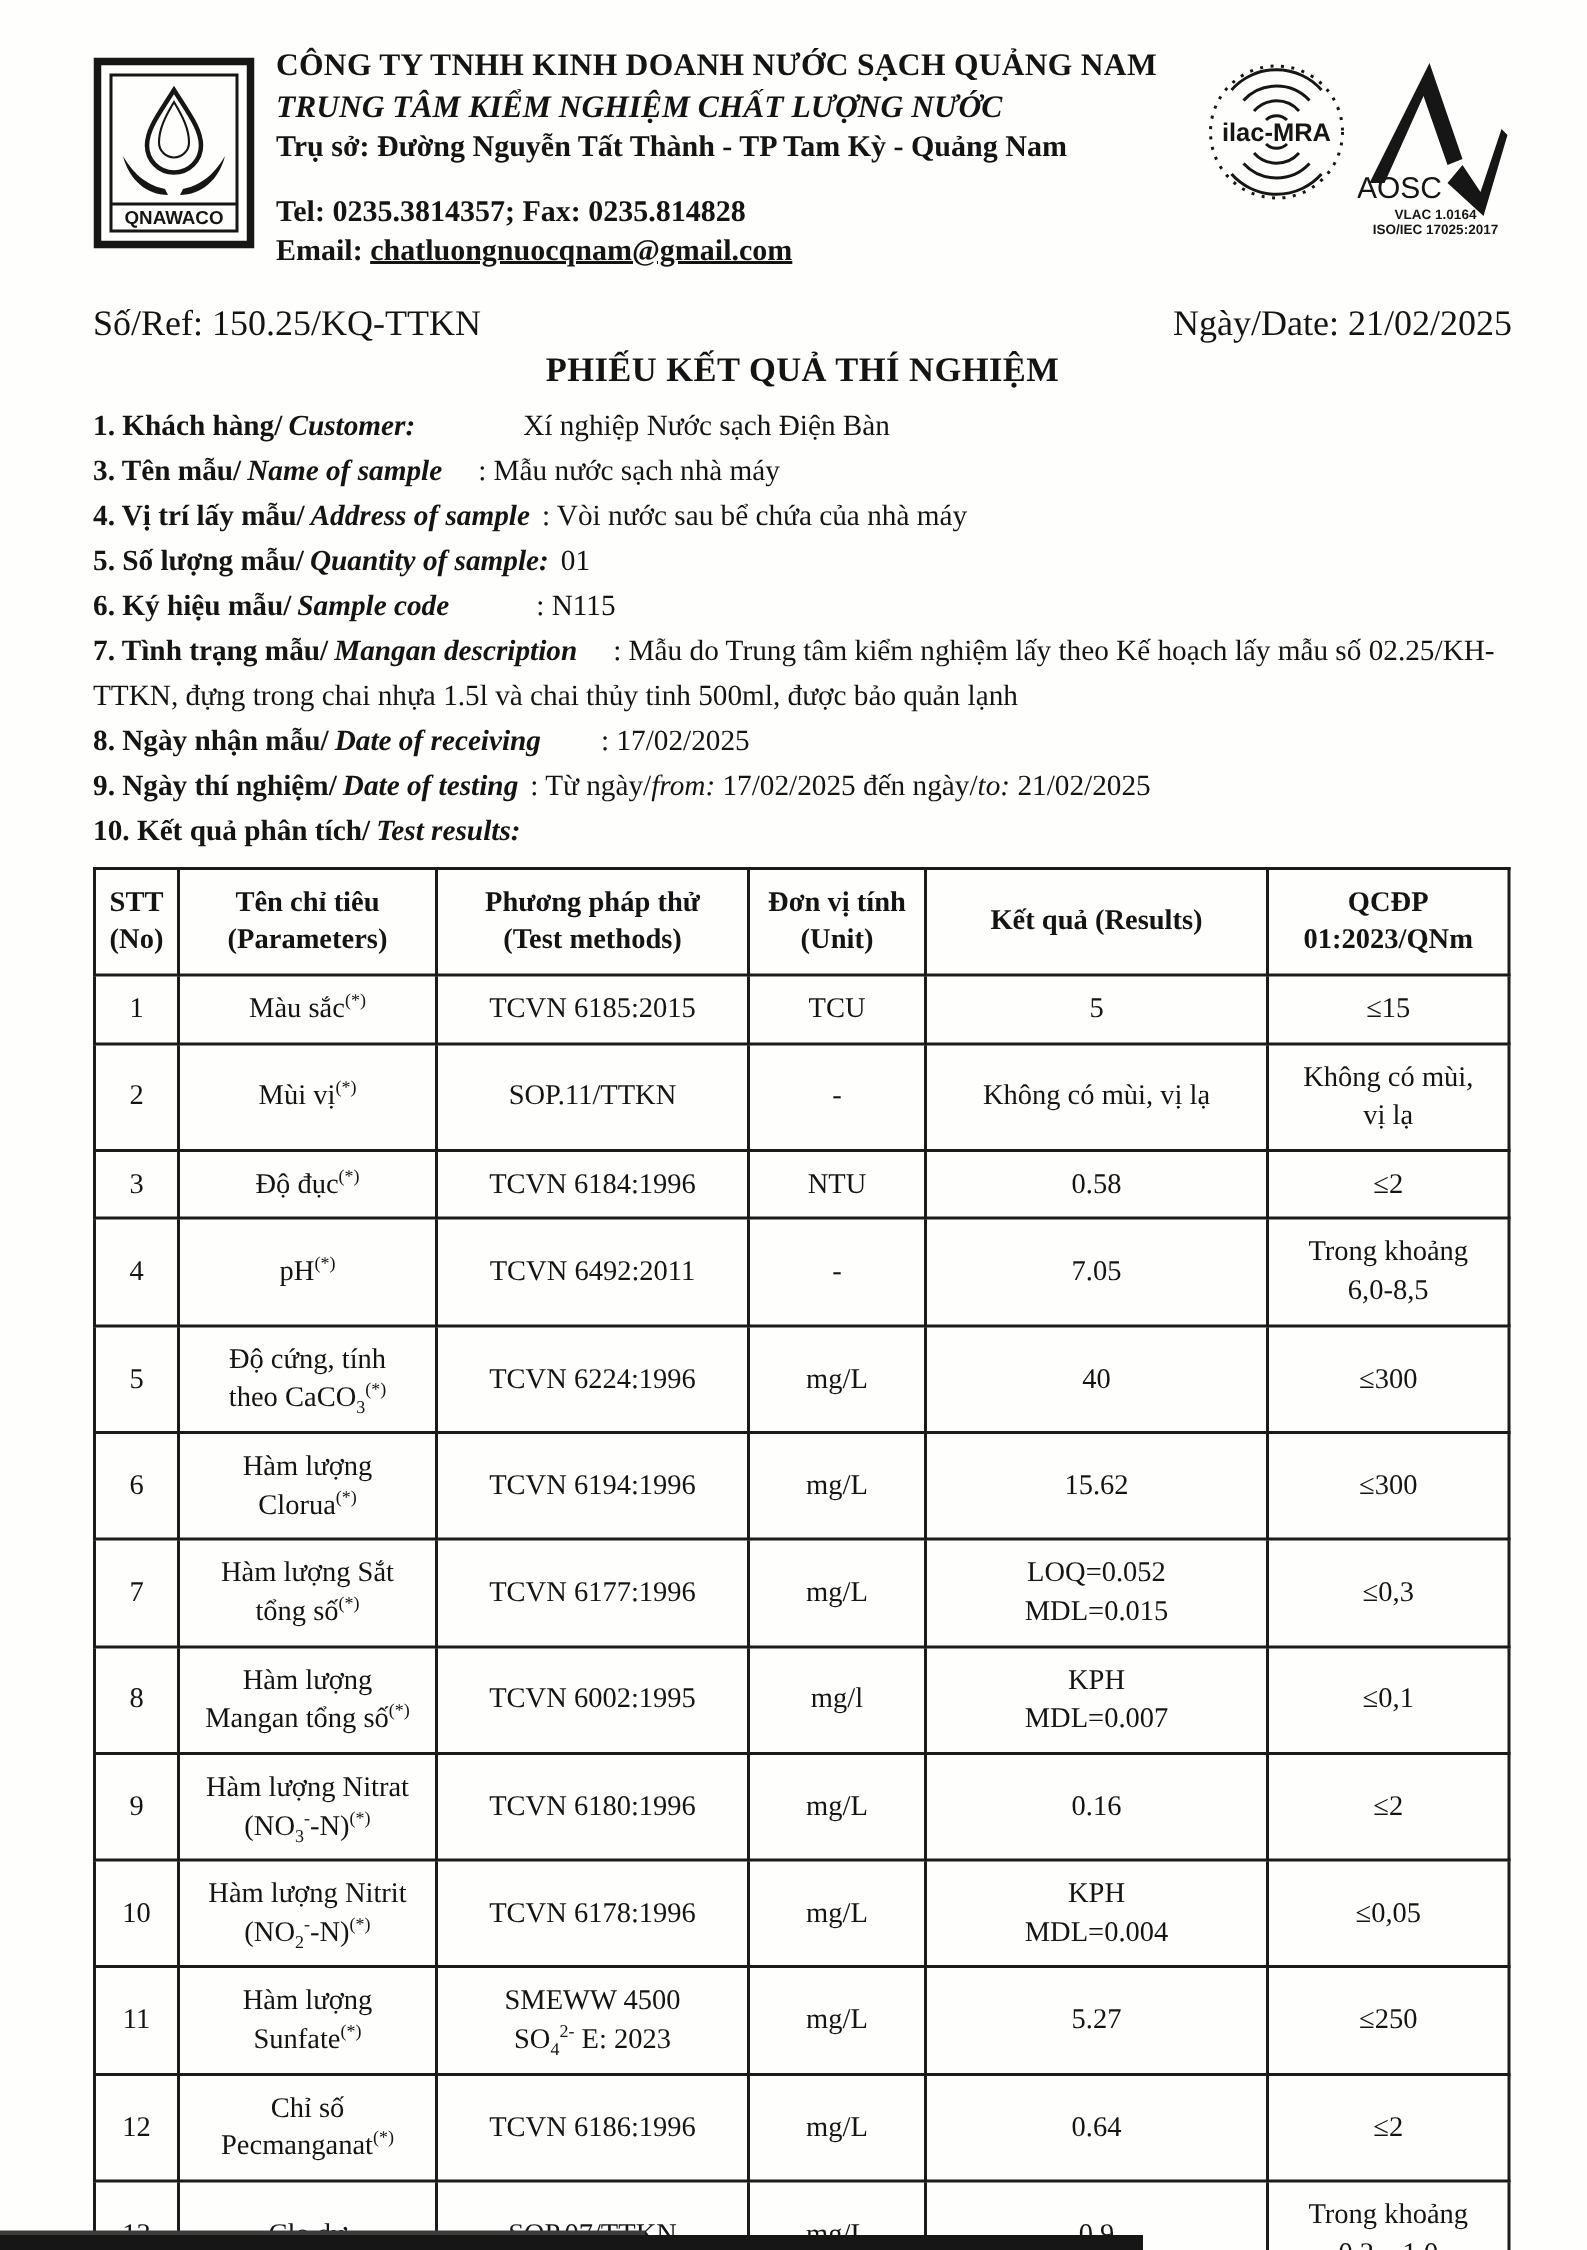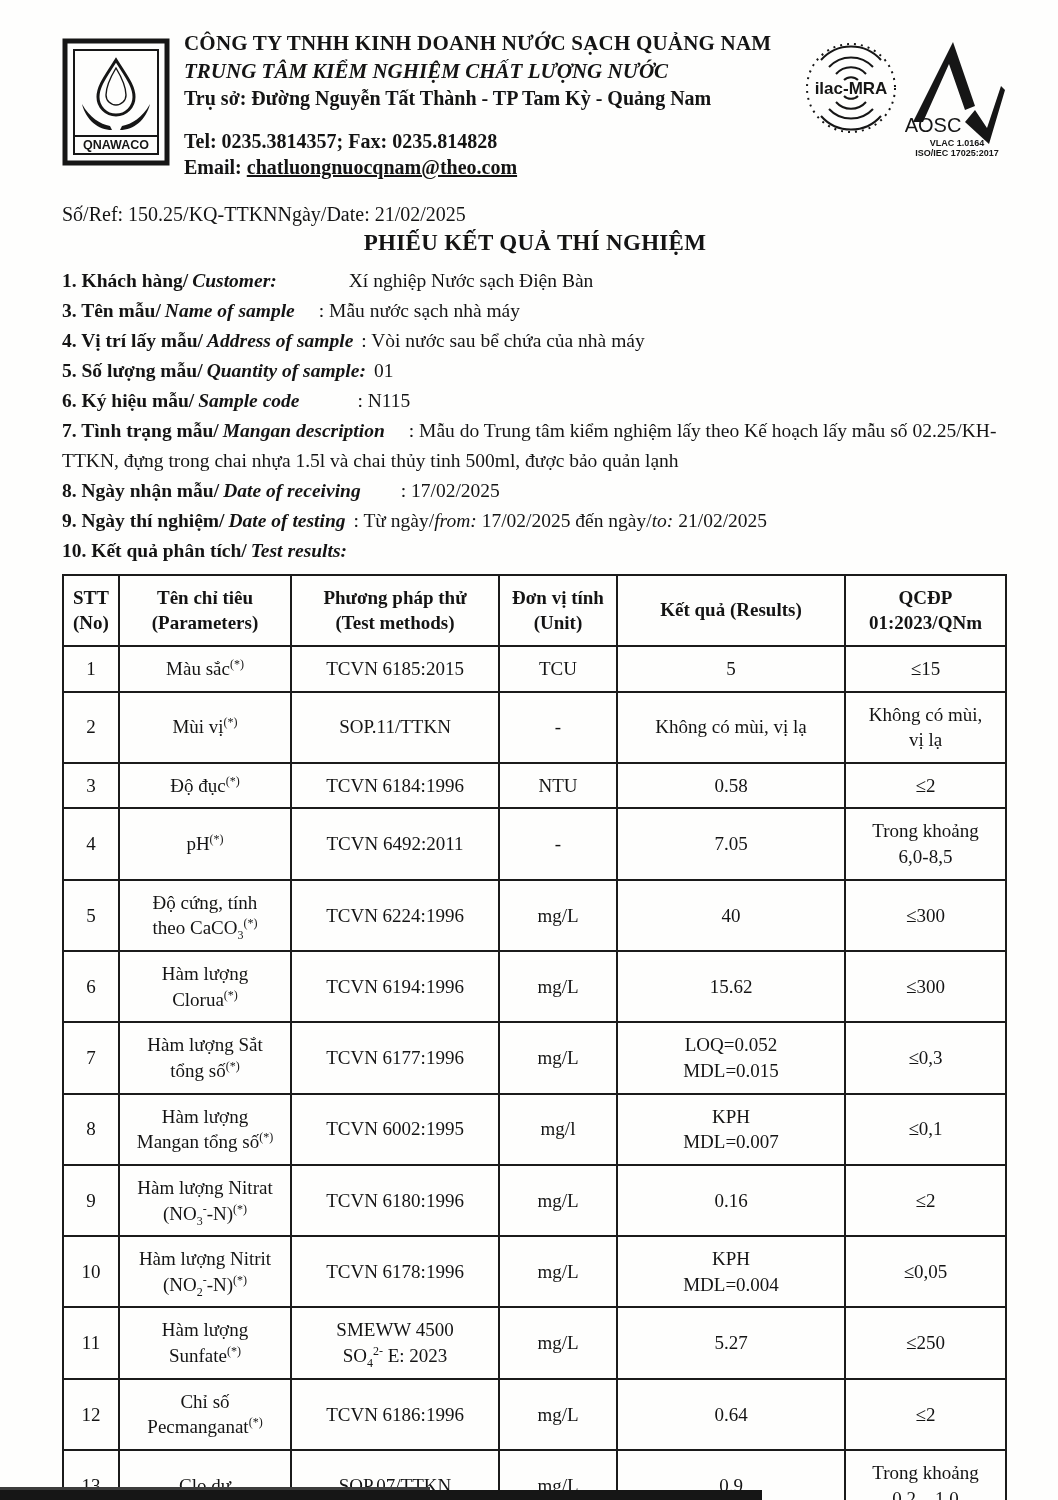--- a/index.html
+++ b/index.html
@@ -17,21 +17,21 @@
   .header-center{flex:1;text-align:left;line-height:1.32;padding:0 4px;}
   .h-line1{font-size:21px;font-weight:bold;letter-spacing:.2px;}
   .h-line2{font-size:21px;font-weight:bold;font-style:italic;}
   .h-line3{font-size:20px;font-weight:bold;}
   .h-line4{font-size:20px;font-weight:bold;margin-top:16px;}
   .h-line5{font-size:20px;font-weight:bold;}
   .email-link{font-weight:bold;text-decoration:underline;}
   .logos-right{flex:0 0 auto;width:205px;display:flex;align-items:flex-start;gap:6px;padding-top:6px;}
 
   
-  .meta-row{display:flex;justify-content:flex-start;margin-top:22px;font-size:20px;}
+  .meta-row{display:flex;justify-content:space-between;margin-top:22px;font-size:24px;}
   .doc-title{text-align:center;font-size:23px;font-weight:bold;margin-top:4px;letter-spacing:.3px;}
   .doc-subtitle{text-align:center;font-size:20px;font-weight:bold;margin-top:2px;}
 
   
   .info{margin-top:10px;font-size:19.5px;line-height:30px;}
   .info-line{margin:0;}
   .lbl{font-weight:bold;}
   .en{font-weight:bold;font-style:italic;margin-left:4px;}
   .sp{display:inline-block;height:1px;}
   .sp-xs{width:8px;}.sp-s{width:24px;}.sp-m{width:48px;}
@@ -69,21 +69,21 @@
       </svg>
     </div>
 
     <div class="header-center">
       <div class="h-line1">CÔNG TY TNHH KINH DOANH NƯỚC SẠCH QUẢNG NAM</div>
       <div class="h-line2">TRUNG TÂM KIỂM NGHIỆM CHẤT LƯỢNG NƯỚC</div>
       <div class="h-line3">Trụ sở: Đường Nguyễn Tất Thành - TP Tam Kỳ -  Quảng Nam</div>
       <div class="h-line4">Tel: 0235.3814357; Fax: 0235.814828</div>
       <div class="h-line5">
         <span>Email:</span>
-        <span class="email-link">chatluongnuocqnam@theo.com</span>
+        <span class="email-link">chatluongnuocqnam@gmail.com</span>
       </div>
     </div>
 
     <div class="logos-right">
       <svg width="96" height="120" viewBox="0 0 96 120">
         <g stroke="#161616" fill="none">
           <circle cx="48" cy="52" r="44" stroke-width="2" stroke-dasharray="2 5"></circle>
           <path d="M18 24 a40 40 0 0 1 60 0" stroke-width="2"></path>
           <path d="M26 31 a30 30 0 0 1 44 0" stroke-width="2"></path>
           <path d="M33 38 a20 20 0 0 1 30 0" stroke-width="2"></path>

